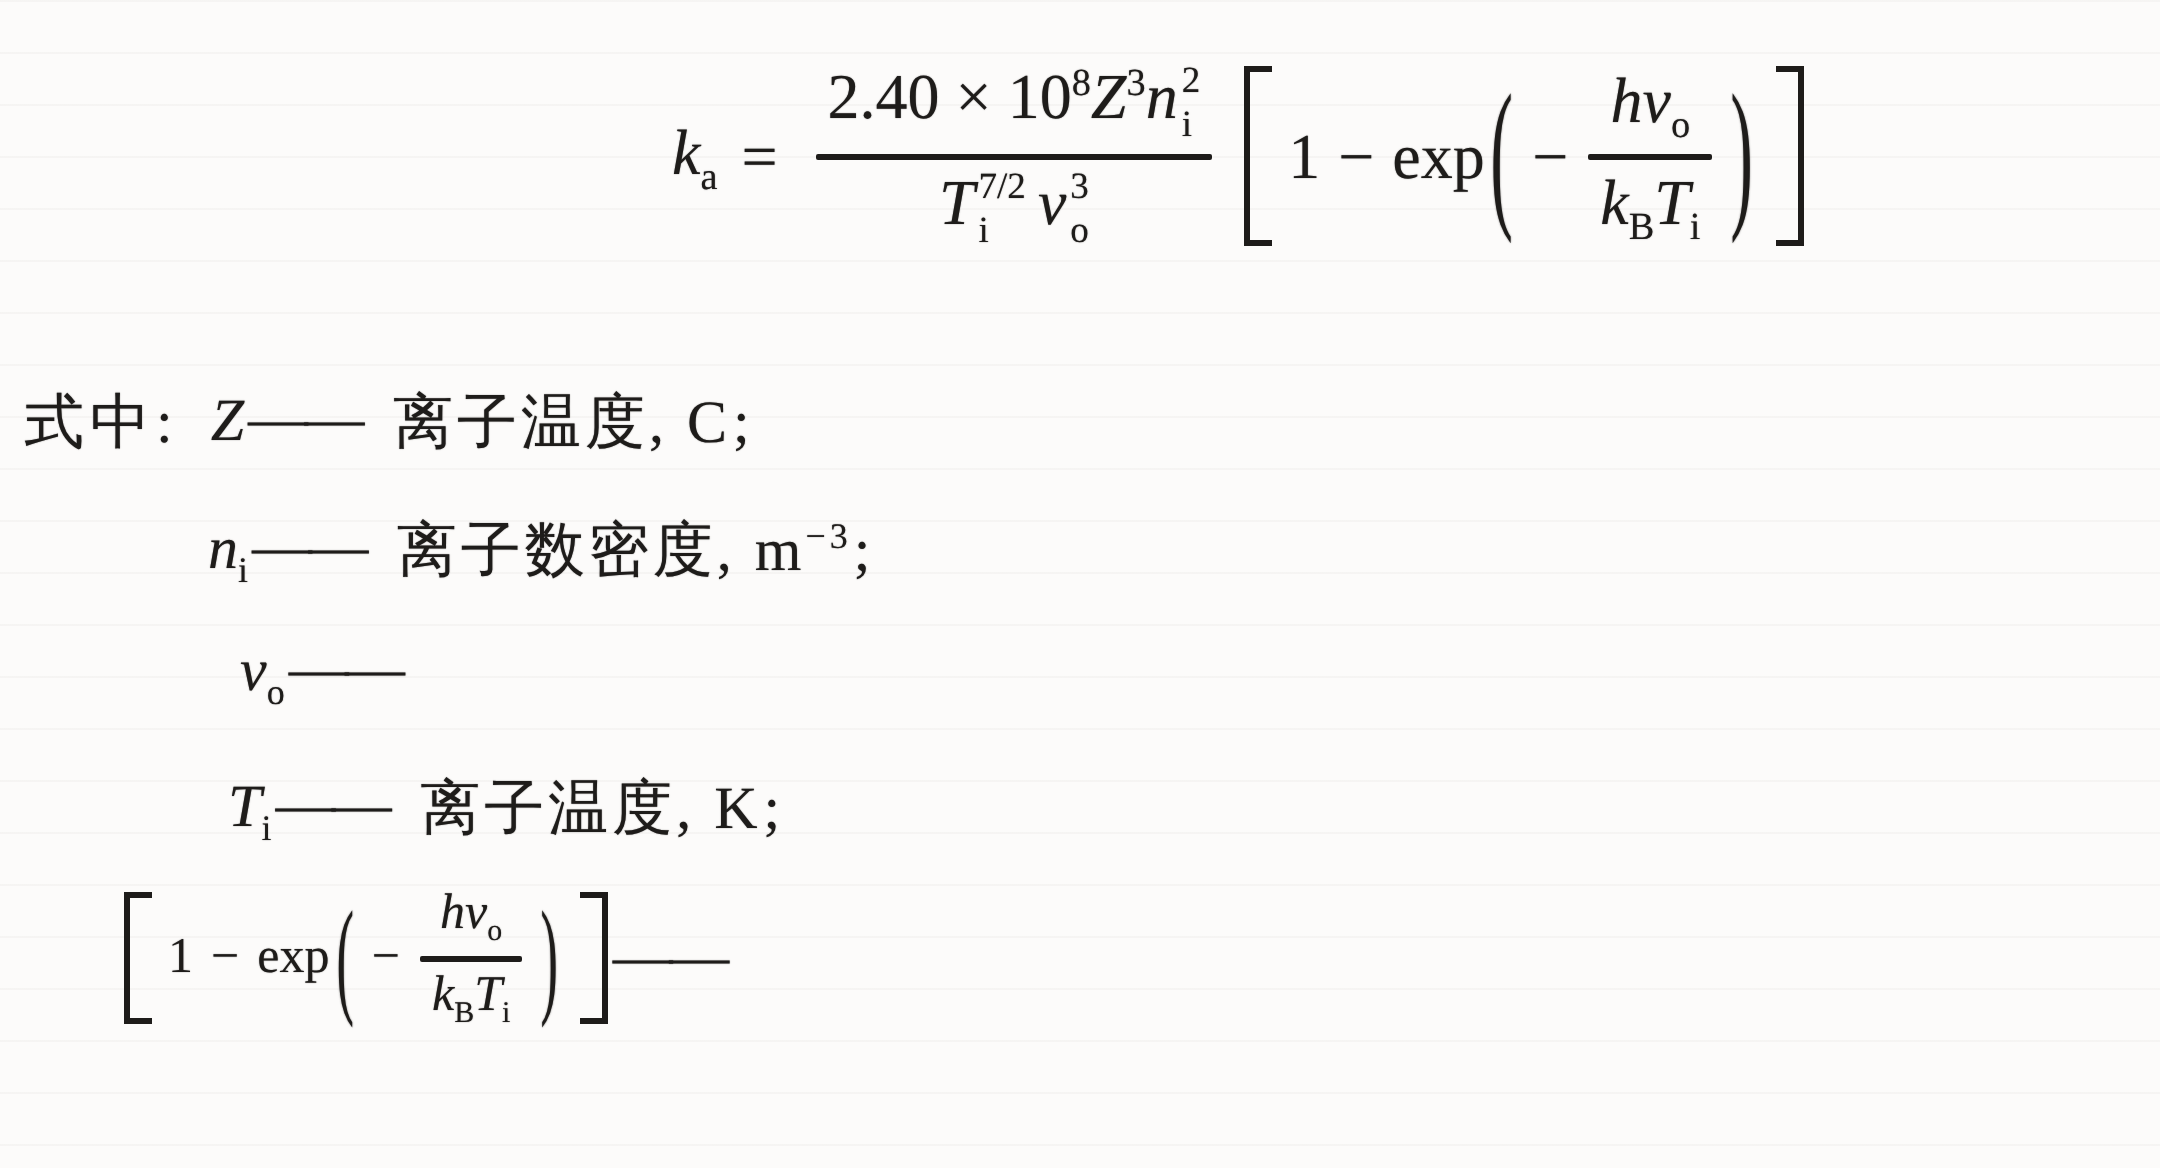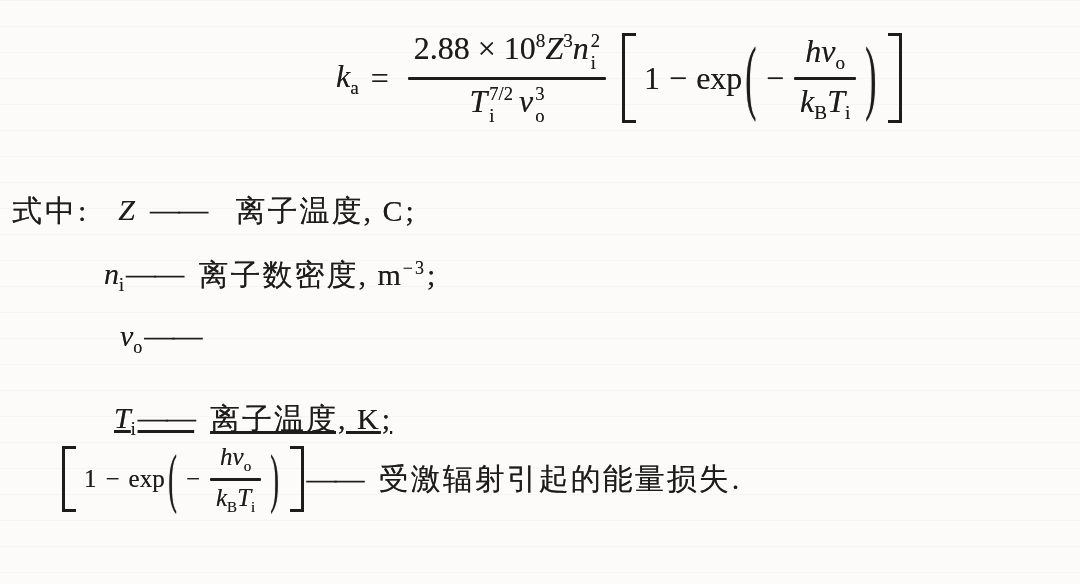--- a/index.html
+++ b/index.html
@@ -51,42 +51,42 @@
   }
 
   
   .def-row{position:absolute;display:flex;align-items:center;font-size:30px;white-space:nowrap;}
   .def-label{margin-right:16px;letter-spacing:3px;}
   .def-sym{display:inline-block;}
   .def-dash{letter-spacing:-0.06em;margin:0 2px;position:relative;top:-2px;}
   .def-desc{margin-left:14px;letter-spacing:2px;}
   .def-tail{margin-left:1px;}
 
-  .row1{top:191px;left:12px;gap:13px;}
+  .row1{top:191px;left:12px;}
   .row2{top:255px;left:104px;text-align:center;}
   .row3{top:319px;left:120px;}
-  .row4{top:399px;left:114px;text-decoration:underline;}
+  .row4{top:384px;left:114px;}
   .row5{top:443px;left:62px;}
 
   .row5 .expr{display:flex;align-items:center;font-size:25px;}
   .row5 .def-dash{top:0;}
 </style>
 </head>
 <body>
 
 <div class="page">
 
   <div class="formula">
 
     <span class="mrow"><i class="var">k</i><sub>a</sub></span>
 
     <span class="mrow eq">=</span>
 
     <span class="frac">
-      <span class="num"><span>2.88 × 10</span><sup>8</sup><i class="var">Z</i><sup>3</sup><i class="var">n</i><span class="ss">
+      <span class="num"><span>2.40 × 10</span><sup>8</sup><i class="var">Z</i><sup>3</sup><i class="var">n</i><span class="ss">
             <span class="s">2</span>
             <span class="s">i</span>
           </span></span>
       <span class="fbar"></span>
       <span class="den"><i class="var">T</i><span class="ss">
             <span class="s">7/2</span>
             <span class="s">i</span>
           </span><i class="var" style="margin-left:6px;">ν</i><span class="ss">
             <span class="s">3</span>
             <span class="s">o</span>
@@ -144,16 +144,15 @@
       <span class="mrow" style="margin:0 4px 0 6px;">−</span>
       <span class="frac">
         <span class="num"><i class="var">h</i><i class="var">ν</i><sub>o</sub></span>
         <span class="fbar"></span>
         <span class="den"><i class="var">k</i><sub>B</sub><i class="var">T</i><sub>i</sub></span>
       </span>
       <span class="paren">)</span>
       <span class="sqbr r"></span>
     </span>
     <span class="def-dash">——</span>
-    <span class="def-desc"><span>受激辐射引起的能量损失</span><span class="def-tail">.</span></span>
   </div>
 
 </div>
 
 </body></html>

